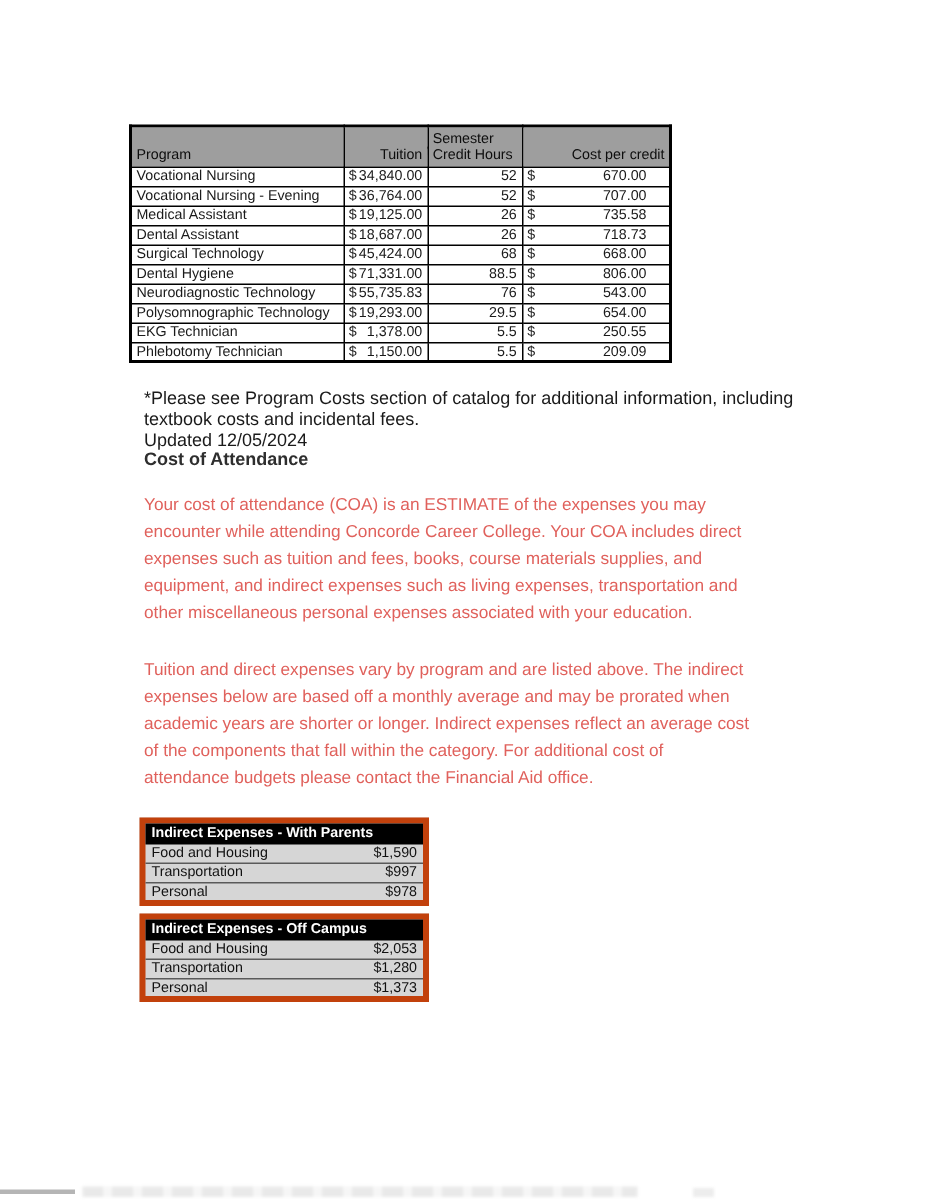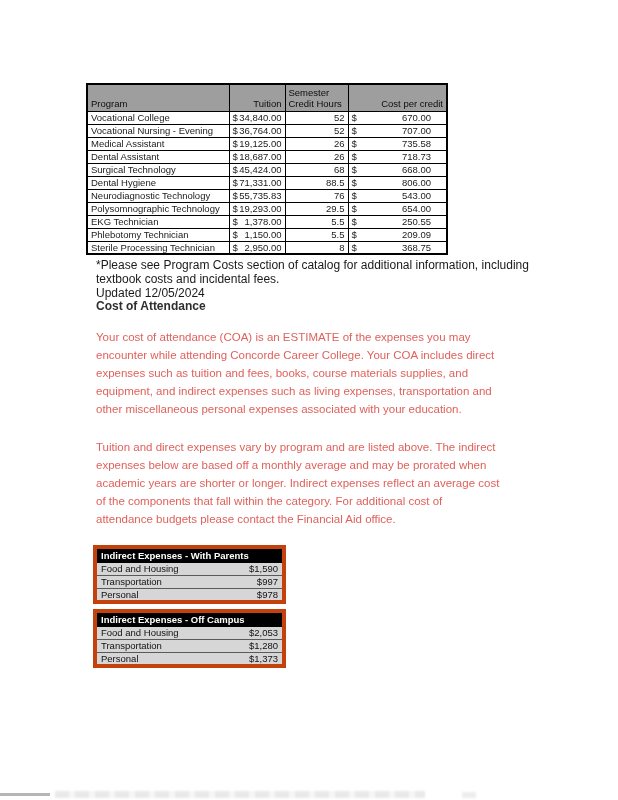--- a/index.html
+++ b/index.html
@@ -129,21 +129,21 @@
   <thead>
     <tr>
       <th class="th-left">Program</th>
       <th class="th-center">Tuition</th>
       <th class="th-left">Semester Credit Hours</th>
       <th class="th-center">Cost per credit</th>
     </tr>
   </thead>
   <tbody id="tuition-body">
       <tr>
-        <td class="c-prog">Vocational College</td>
+        <td class="c-prog">Vocational Nursing</td>
         <td class="c-money">
           <div class="money-wrap">
             <span>$</span>
             <span>34,840.00</span>
           </div>
         </td>
         <td class="c-num">52</td>
         <td class="c-money">
           <div class="money-wrap cost-pad">
             <span>$</span>
@@ -285,36 +285,20 @@
           <div class="money-wrap">
             <span>$</span>
             <span>1,150.00</span>
           </div>
         </td>
         <td class="c-num">5.5</td>
         <td class="c-money">
           <div class="money-wrap cost-pad">
             <span>$</span>
             <span>209.09</span>
-          </div>
-        </td>
-      </tr>
-      <tr>
-        <td class="c-prog">Sterile Processing Technician</td>
-        <td class="c-money">
-          <div class="money-wrap">
-            <span>$</span>
-            <span>2,950.00</span>
-          </div>
-        </td>
-        <td class="c-num">8</td>
-        <td class="c-money">
-          <div class="money-wrap cost-pad">
-            <span>$</span>
-            <span>368.75</span>
           </div>
         </td>
       </tr>
     </tbody>
 </table>
 
 <p class="footnote">
   <span>*Please see Program Costs section of catalog for additional information, including textbook costs and incidental fees.</span><br>
   <span>Updated 12/05/2024</span>
 </p>

